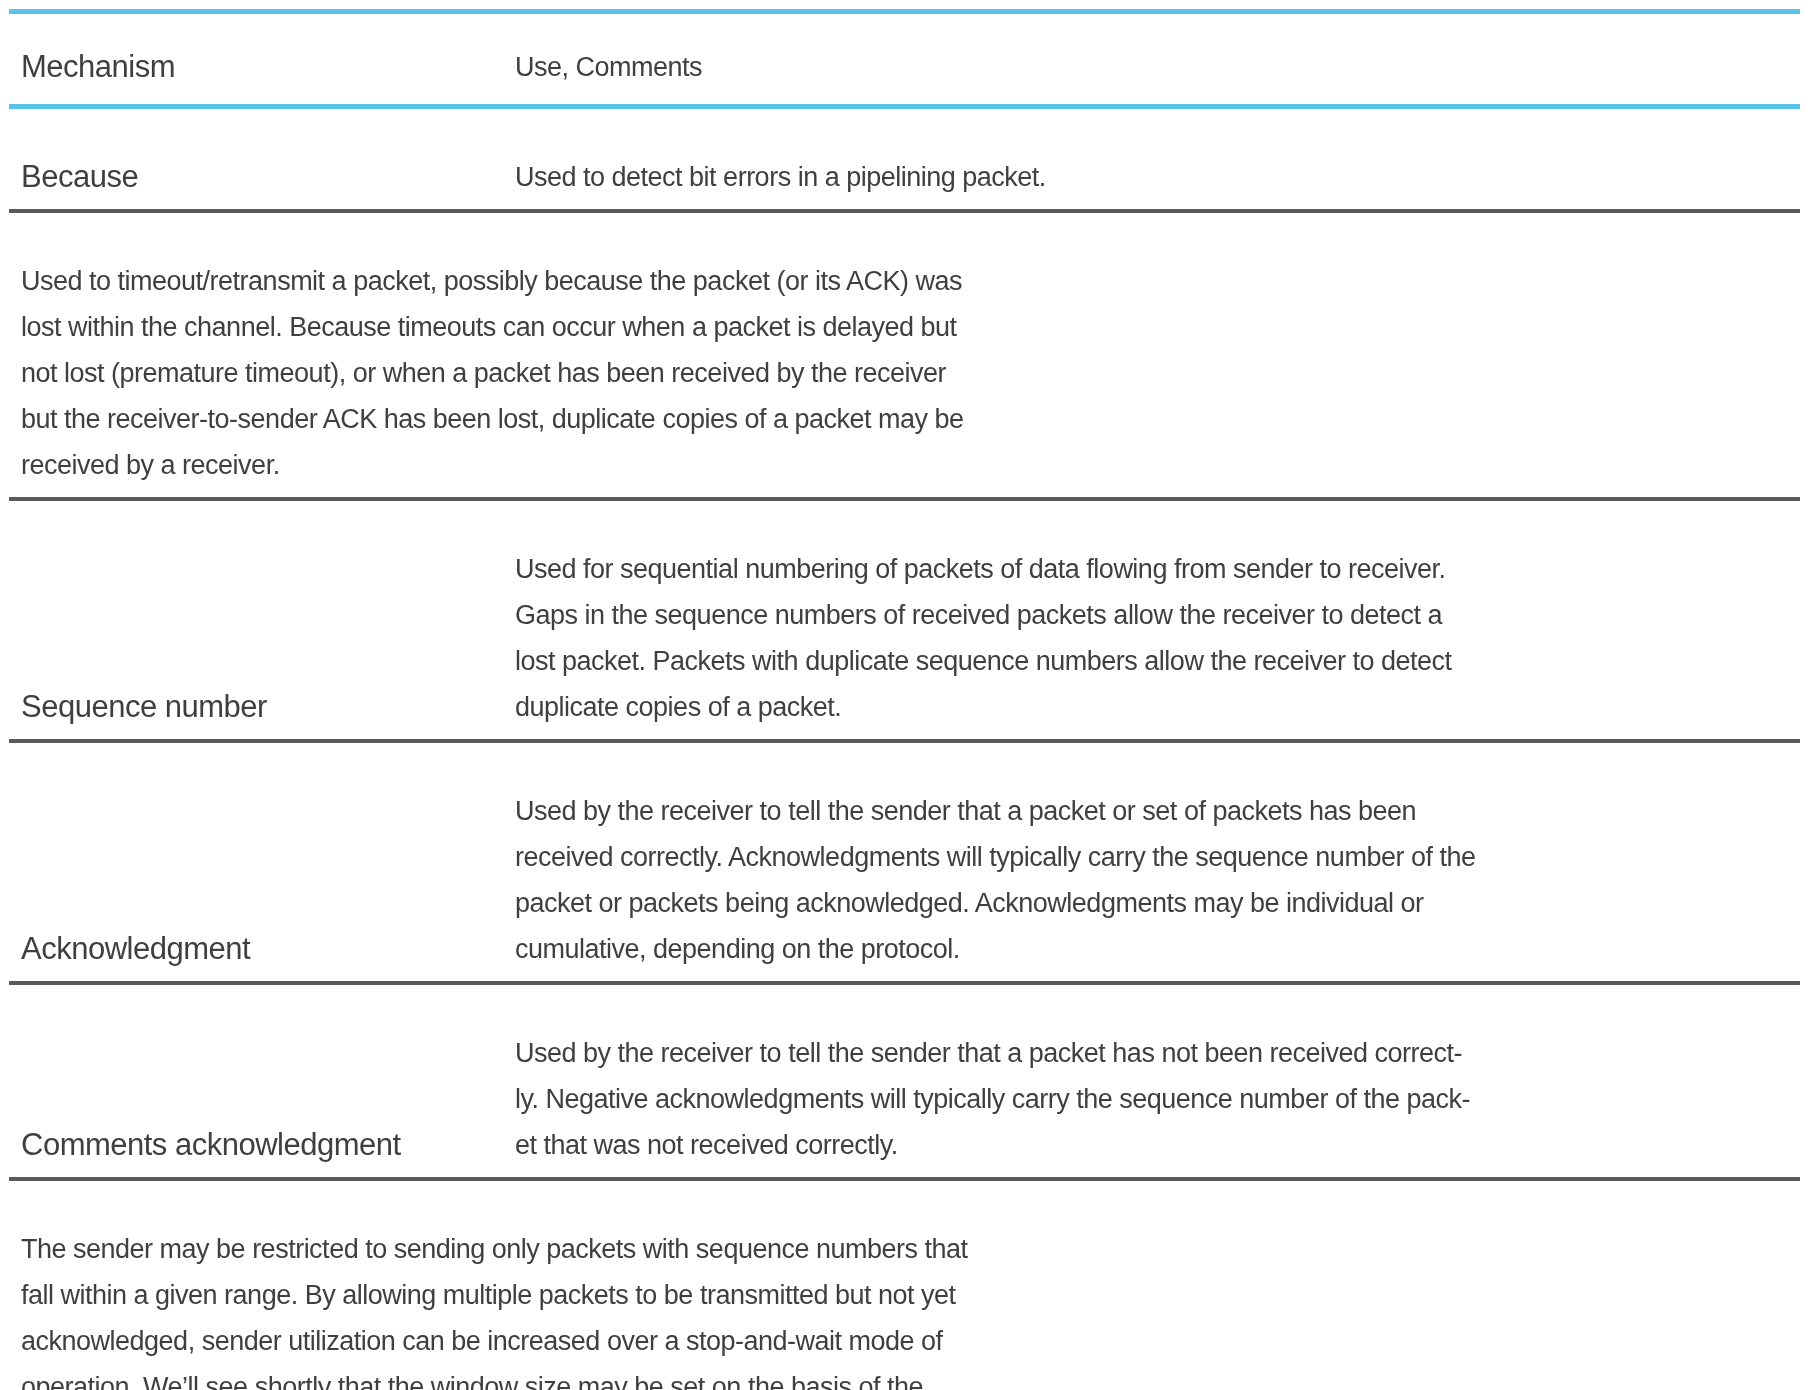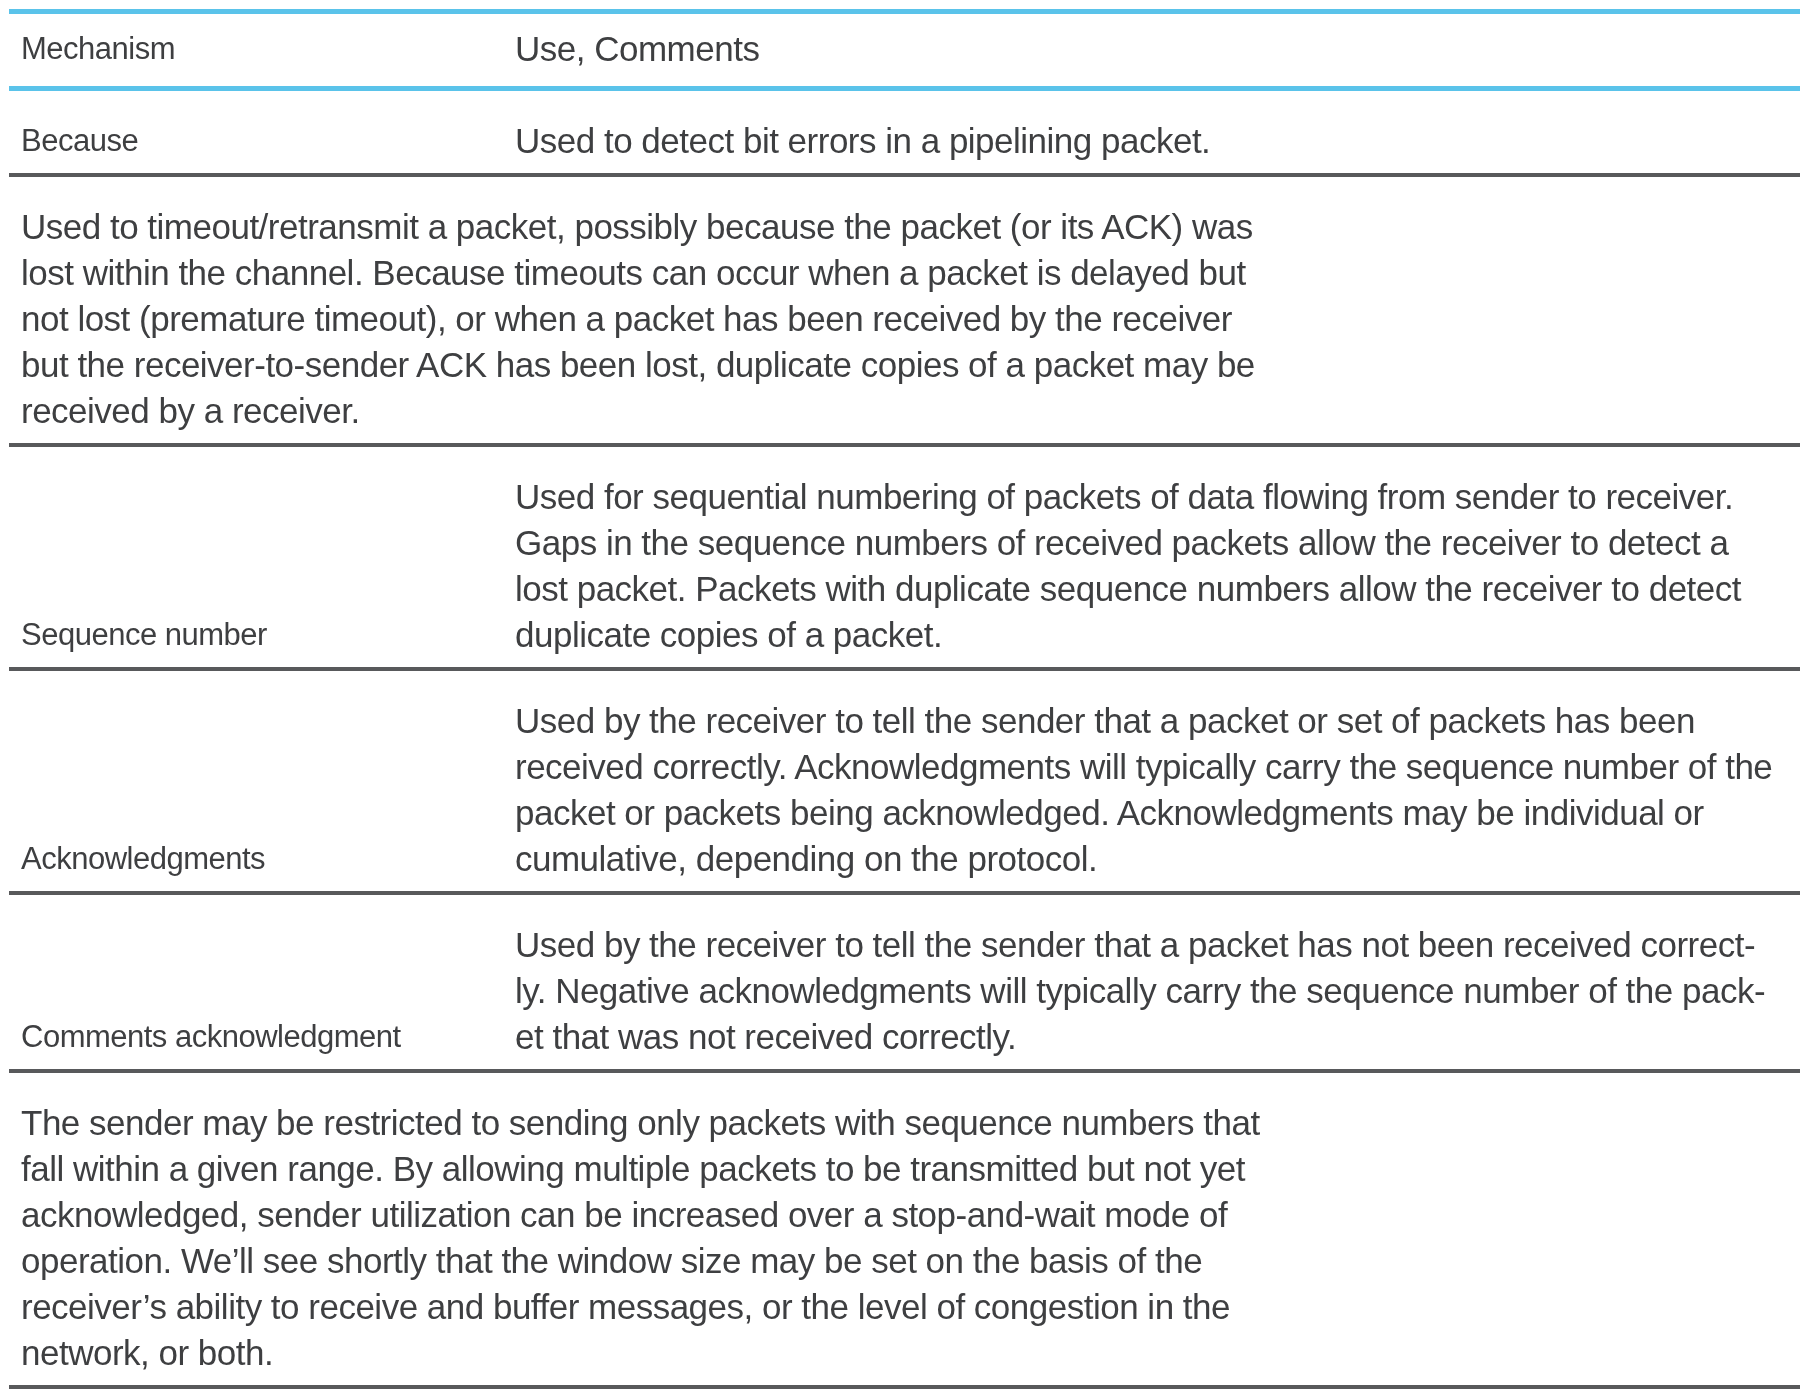--- a/index.html
+++ b/index.html
@@ -32,24 +32,25 @@
   .body-row { padding: 27px 0 9px 12px; }
   .col1 {
     flex: 0 0 auto;
     width: 494px;
     font-size: 31px;
     line-height: 46px;
     letter-spacing: -0.5px;
   }
   .col2 {
     flex: 1 1 auto;
-    font-size: 35px;
+    font-size: 27px;
     line-height: 46px;
     letter-spacing: -0.5px;
     white-space: pre-line;
+    margin-top: 18px;
   }
 </style>
 </head>
 <body>
 
 <div class="doc">
 
   <div class="rule cyan"></div>
 
   <div class="row header-row">
@@ -77,21 +78,21 @@
   <div class="row body-row">
     <div class="col1">Sequence number</div>
     <div class="col2">Used for sequential numbering of packets of data flowing from sender to receiver.
 Gaps in the sequence numbers of received packets allow the receiver to detect a
 lost packet. Packets with duplicate sequence numbers allow the receiver to detect
 duplicate copies of a packet.</div>
   </div>
   <div class="rule gray"></div>
 
   <div class="row body-row">
-    <div class="col1">Acknowledgments</div>
+    <div class="col1">Acknowledgment</div>
     <div class="col2">Used by the receiver to tell the sender that a packet or set of packets has been
 received correctly. Acknowledgments will typically carry the sequence number of the
 packet or packets being acknowledged. Acknowledgments may be individual or
 cumulative, depending on the protocol.</div>
   </div>
   <div class="rule gray"></div>
 
   <div class="row body-row">
     <div class="col1">Comments acknowledgment</div>
     <div class="col2">Used by the receiver to tell the sender that a packet has not been received correct-

